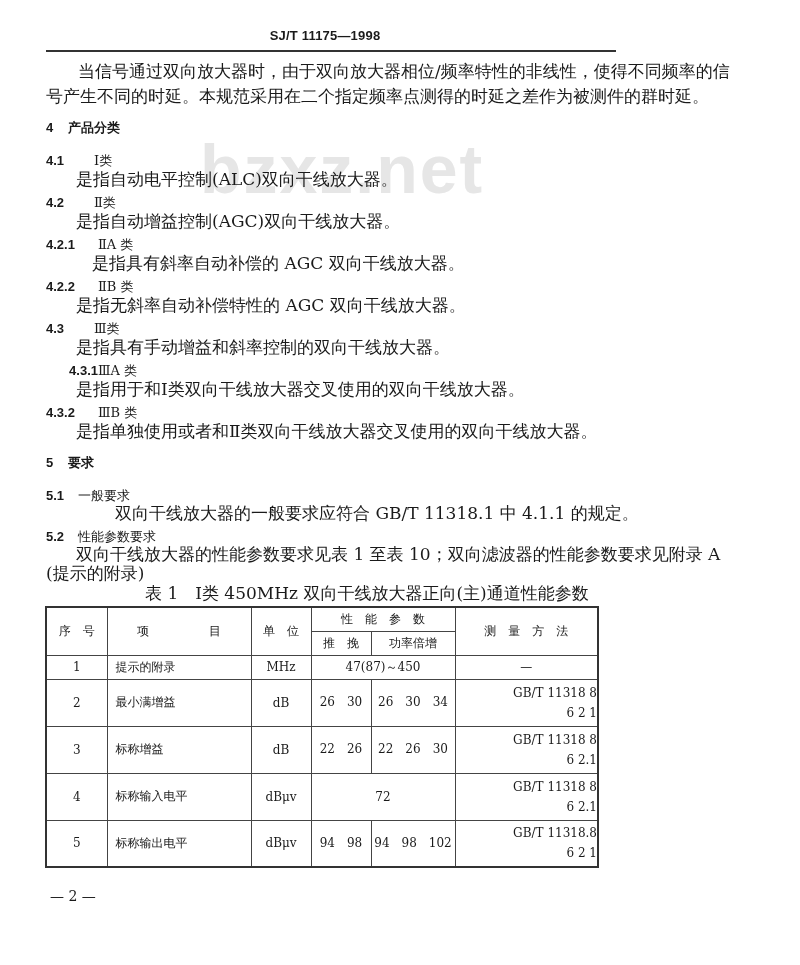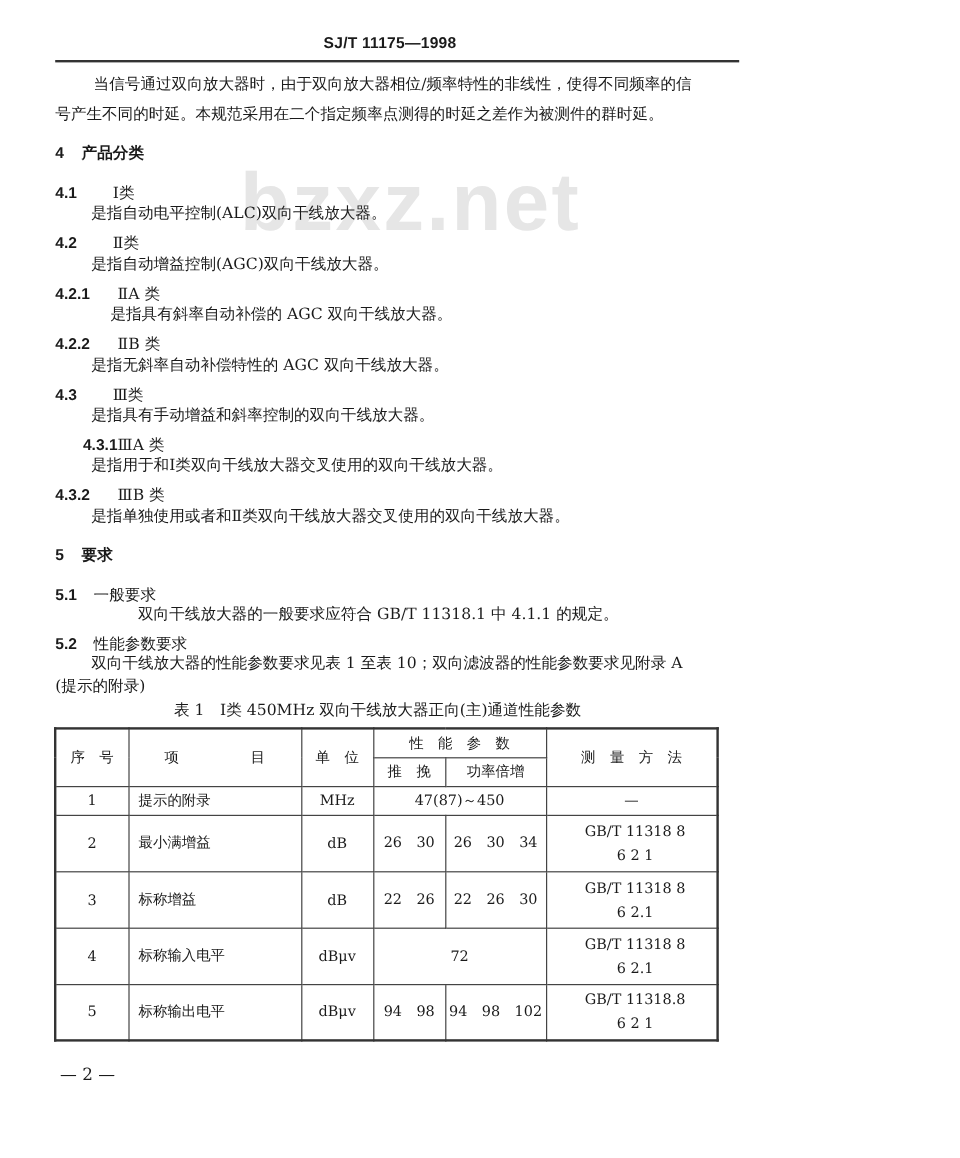--- a/index.html
+++ b/index.html
@@ -2,31 +2,31 @@
 <html><head>
 <meta charset="utf-8">
 <style>
   html, body { margin:0; padding:0; }
   body { width:800px; height:965px; background:#ffffff; position:relative; overflow:hidden;
          font-family: "DejaVu Serif", "Liberation Serif", serif; color:#1a1a1a; }
   .abs { position:absolute; }
   .hdr { left:0; width:650px; top:28px; text-align:center; font-family:"Liberation Sans", sans-serif;
          font-weight:bold; font-size:13px; letter-spacing:0.2px; }
   .rule { left:46px; width:570px; top:50px; height:2px; background:#333; }
-  .txt { font-size:13px; white-space:nowrap; line-height:18px; }
+  .txt { font-size:17px; white-space:nowrap; line-height:18px; }
   .h { font-family:"Liberation Sans", sans-serif; font-weight:bold; font-size:13px; }
   .sec { font-size:13px; white-space:nowrap; }
   .sec .num { font-family:"Liberation Sans", sans-serif; font-weight:bold; display:inline-block; }
   .watermark { left:200px; top:130px; font-family:"Liberation Sans", sans-serif; font-weight:bold;
                font-size:68px; color:#e6e6e6; letter-spacing:2px; z-index:0; }
   .content { z-index:1; }
   table.t1 { position:absolute; left:45px; top:606px; border-collapse:collapse; font-size:12px; z-index:1; }
   table.t1 td { border:1px solid #444; padding:0; text-align:center; vertical-align:middle; }
   table.t1 td.left { text-align:left; padding-left:8px; }
-  table.t1 td.meth { text-align:center; padding-left:6px; line-height:20px; }
+  table.t1 td.meth { text-align:right; padding-left:6px; line-height:20px; }
   .pg { left:50px; top:888px; font-size:14px; }
 </style>
 </head>
 <body>
 
 <div class="abs watermark">bzxz.net</div>
 
 <div class="abs hdr content">SJ/T 11175—1998</div>
 <div class="abs rule"></div>
 

